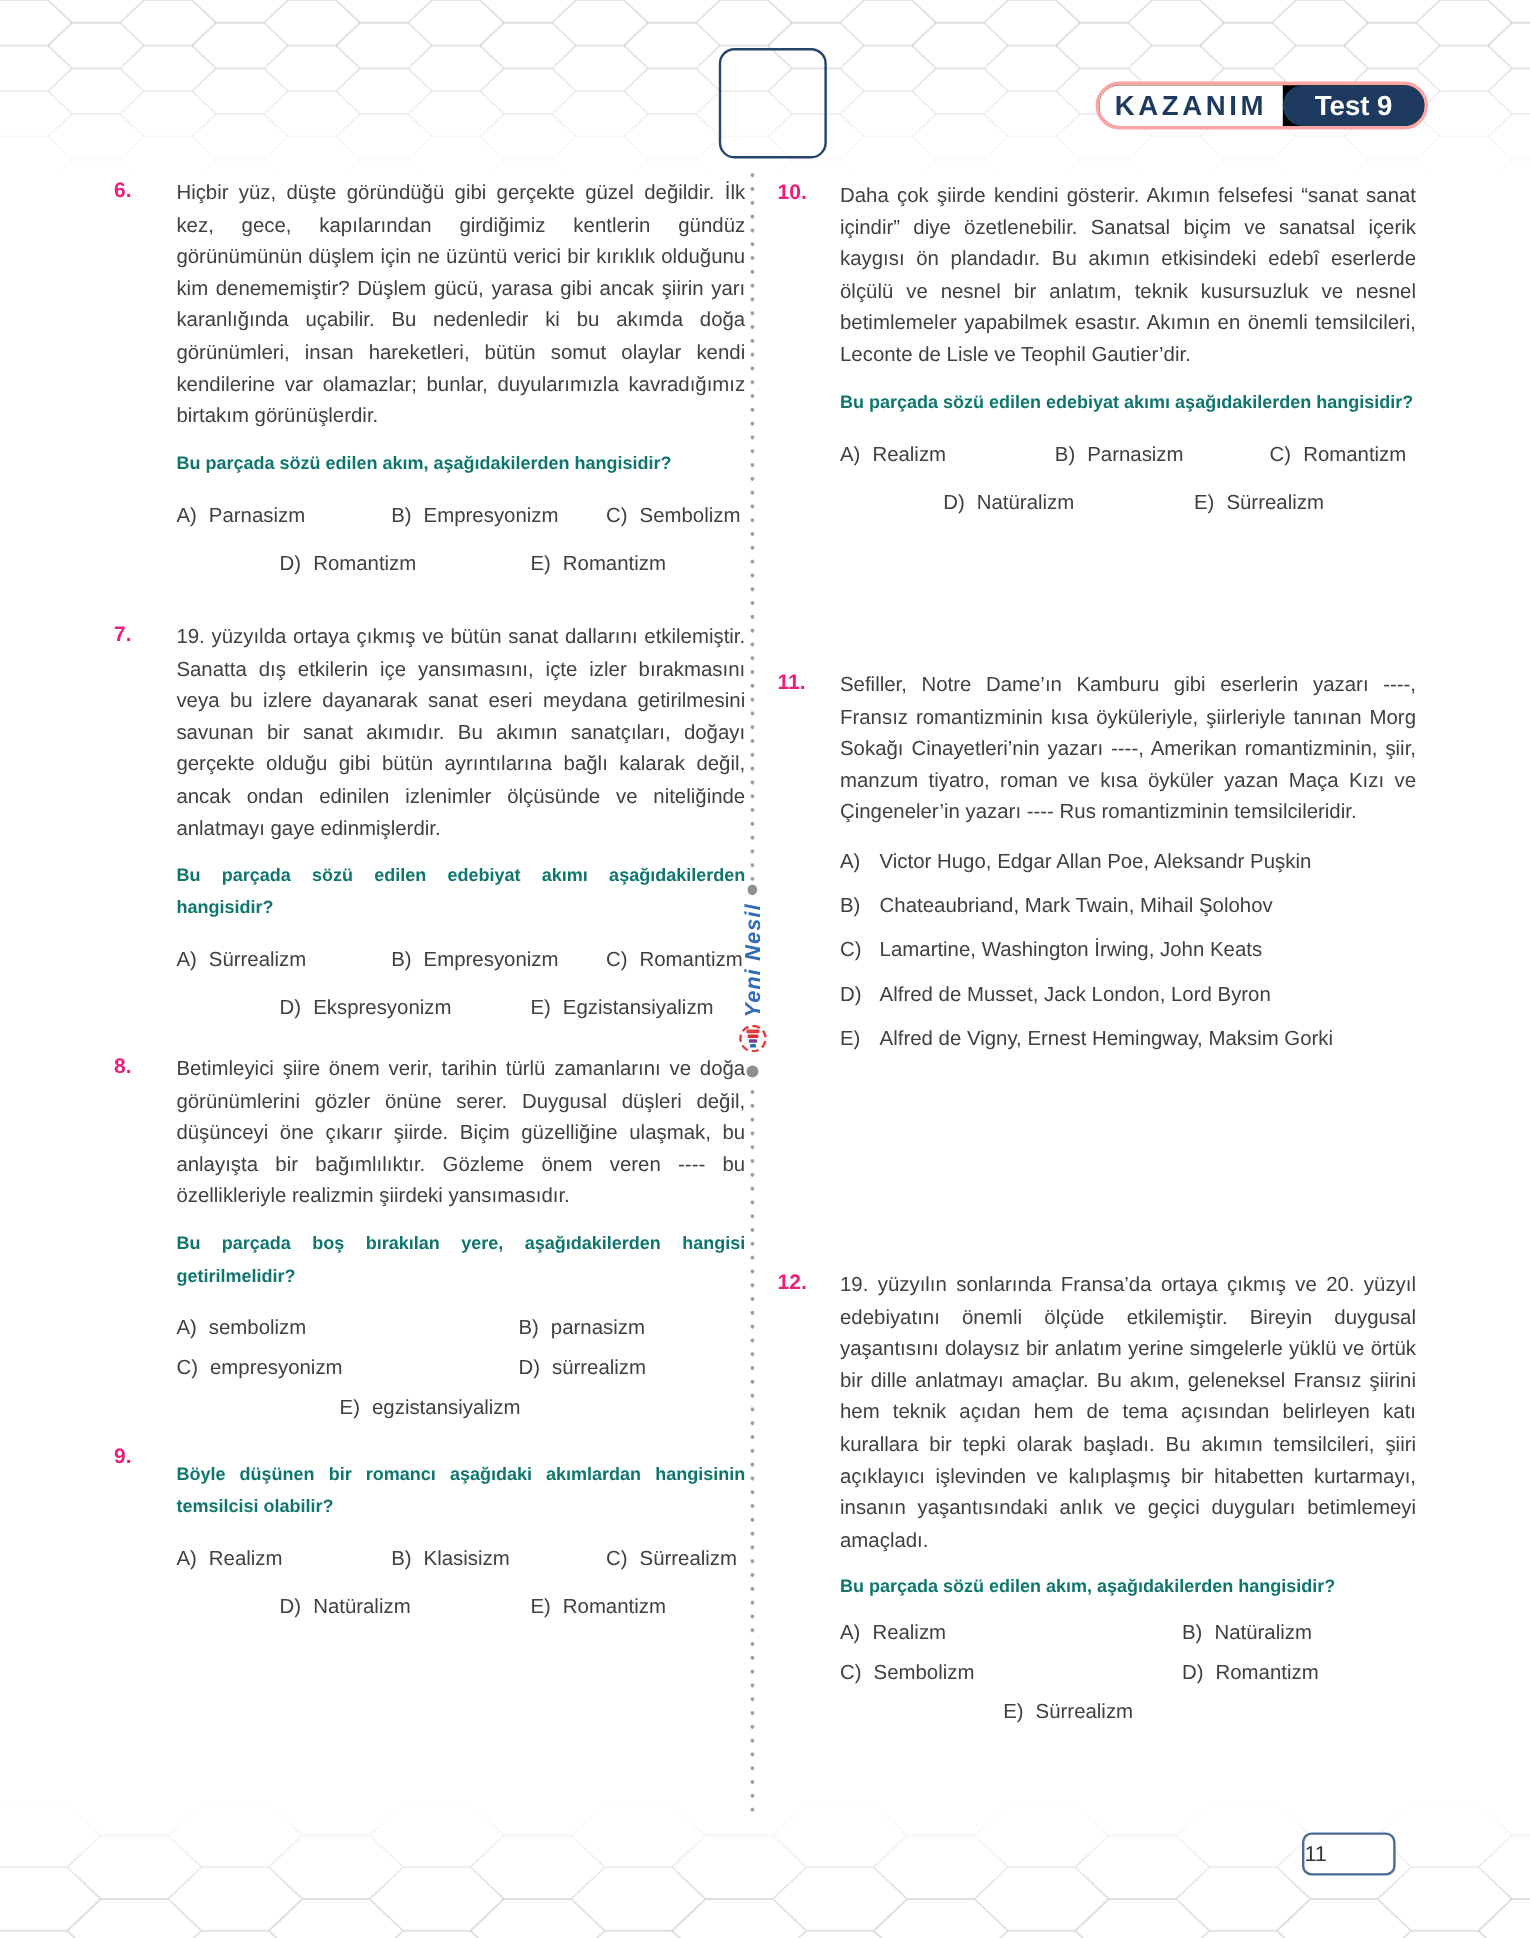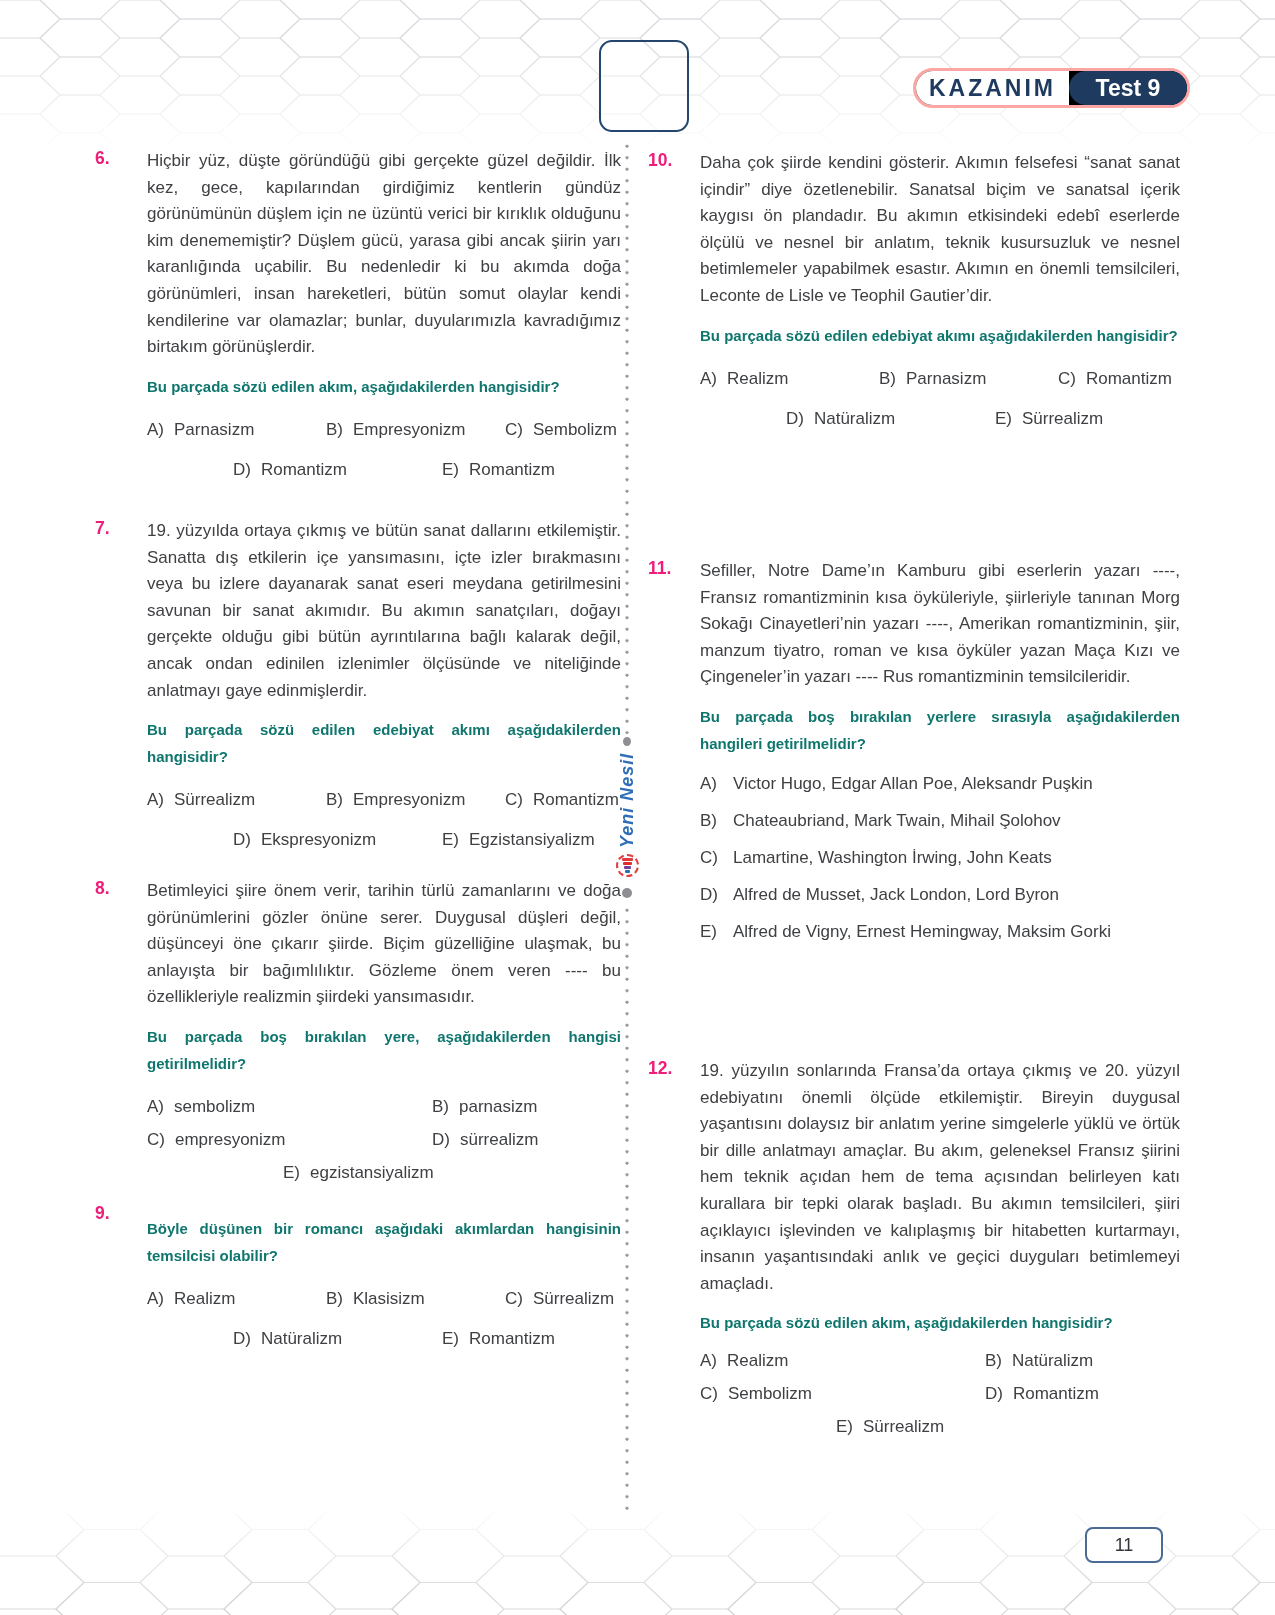--- a/index.html
+++ b/index.html
@@ -87,21 +87,21 @@
   .orowE{margin-left:136px;}
   .olab{margin-right:10px;white-space:nowrap;}
   .otxt{white-space:nowrap;}
   .olist .opt{display:flex;margin-top:17px;}
   .olist .olab{width:24px;margin-right:9px;}
 
   
   .pagenum{
     position:absolute;left:1085px;top:1527px;width:74px;height:32px;
     border:2px solid #4a6b96;border-radius:8px;background:#ffffff;
-    display:flex;align-items:center;justify-content:center;
+    display:flex;align-items:center;justify-content:flex-start;
     font-size:18px;color:#333539;
   }
 </style>
 </head>
 <body>
 
 <div class="page">
 
   <svg class="hexband top" width="1275" height="150" aria-hidden="true">
     <defs>
@@ -325,21 +325,20 @@
             </span>
         </div>
       </div>
     </div>
   </div>
 
   <div class="q rightcol" style="top:558px;">
     <span class="qnum">11.</span>
     <div class="qbody">
       <p class="qtext">Sefiller, Notre Dame’ın Kamburu gibi eserlerin yazarı ----, Fransız romantizminin kısa öyküleriyle, şiirleriyle tanınan Morg Sokağı Cinayetleri’nin yazarı ----, Amerikan romantizminin, şiir, manzum tiyatro, roman ve kısa öyküler yazan Maça Kızı ve Çingeneler’in yazarı ---- Rus romantizminin temsilcileridir.</p>
-      <p class="qstem">Bu parçada boş bırakılan yerlere sırasıyla aşağıdakilerden hangileri getirilmelidir?</p>
       <div class="opts olist">
         <div class="opt">
             <span class="olab">A)</span>
             <span class="otxt">Victor Hugo, Edgar Allan Poe, Aleksandr Puşkin</span>
           </div>
         <div class="opt">
             <span class="olab">B)</span>
             <span class="otxt">Chateaubriand, Mark Twain, Mihail Şolohov</span>
           </div>
         <div class="opt">

